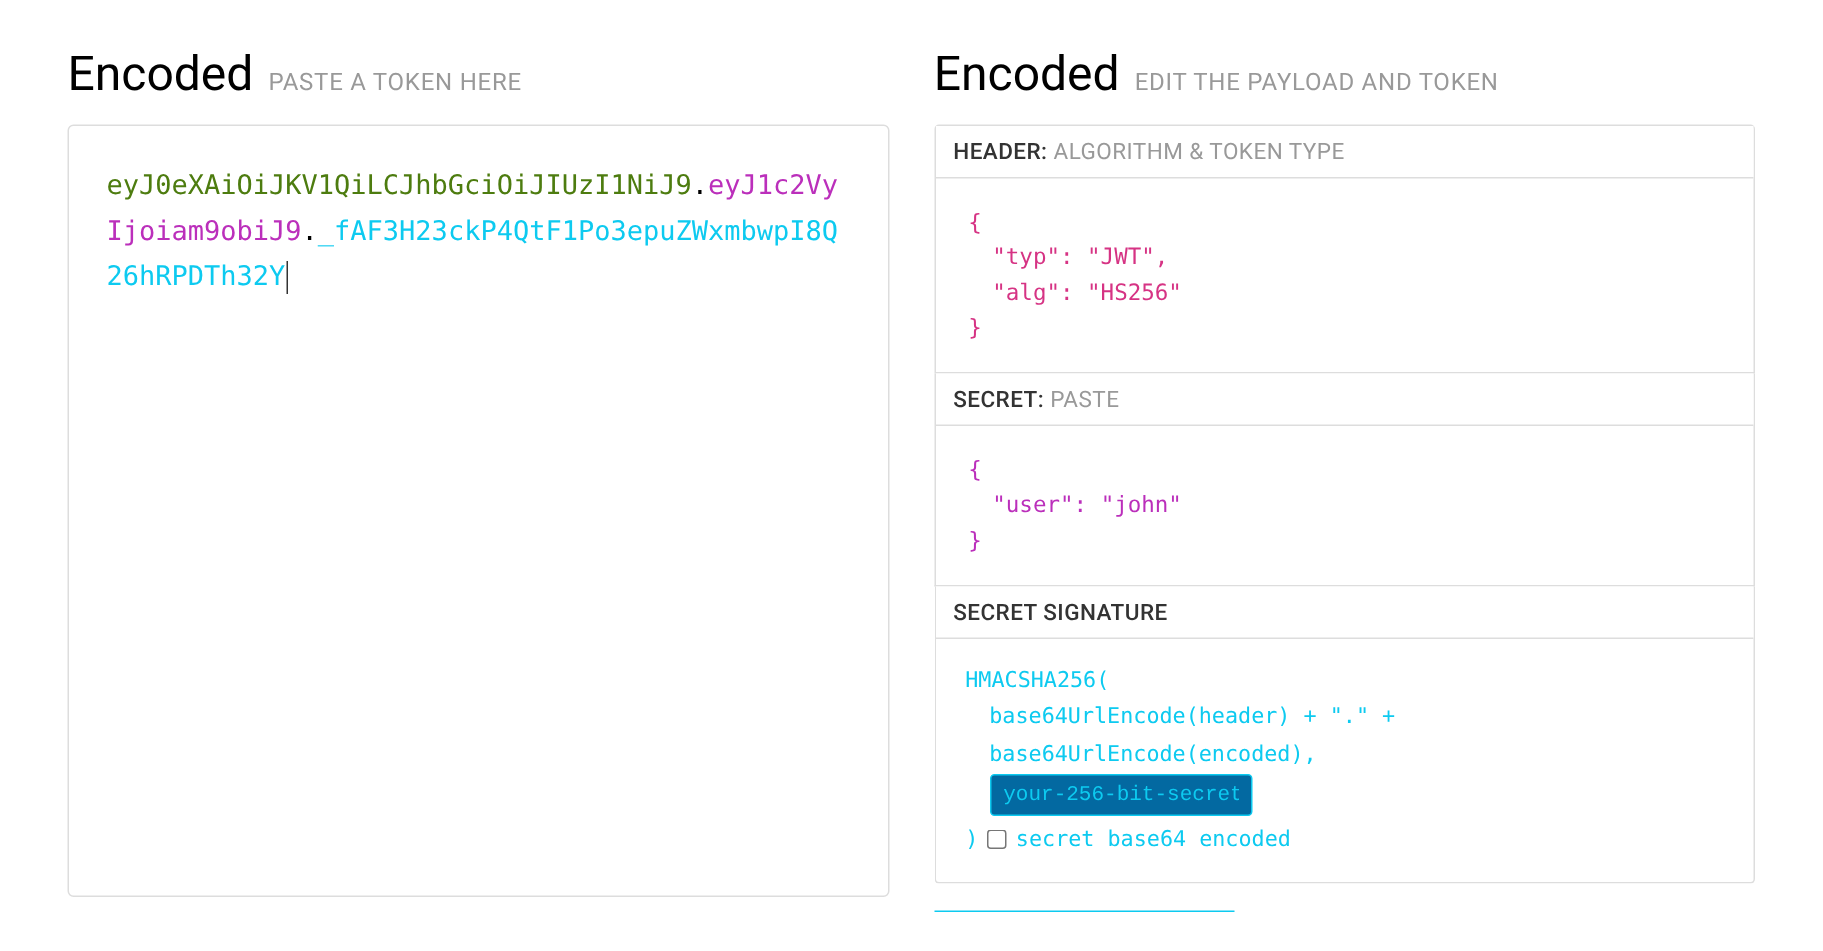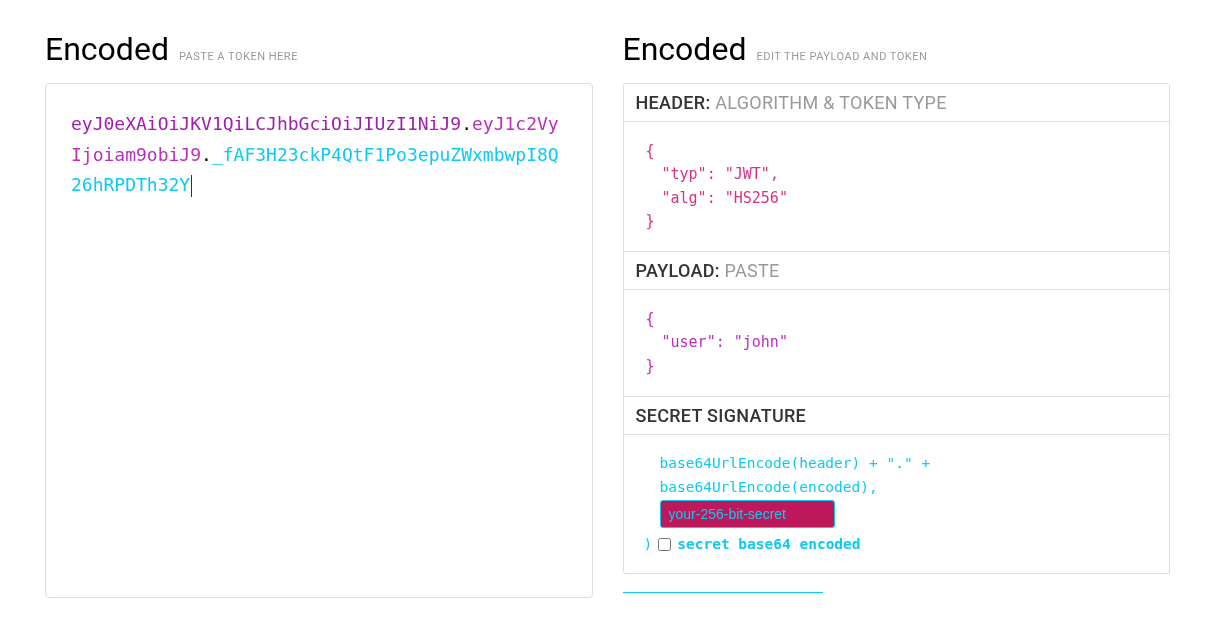--- a/index.html
+++ b/index.html
@@ -22,58 +22,58 @@
     .col-title {
       font-size: 32px;
       font-weight: 400;
       color: #000;
       margin-bottom: 15px;
       display: flex;
       align-items: baseline;
       gap: 10px;
     }
     .col-subtitle {
-      font-size: 11px;
+      font-size: 16px;
       font-weight: 400;
       color: #999;
       letter-spacing: 0.5px;
     }
     .encoded-box {
       border: 1px solid #ddd;
       border-radius: 4px;
       padding: 25px;
       min-height: 515px;
       font-family: "Consolas", "Monaco", monospace;
       font-size: 18px;
       line-height: 1.7;
       word-break: break-all;
       overflow-wrap: break-word;
     }
-    .token-header { color: #a21caf; }
+    .token-header { color: #4d7c0f; }
     .token-payload { color: #bb2fbb; }
     .token-signature { color: #0dcaf0; }
     .token-dot { color: #000; }
     .cursor {
       display: inline-block;
       width: 1px;
       height: 22px;
       background: #333;
       vertical-align: middle;
       margin-left: 1px;
     }
     .decoded-panel {
       border: 1px solid #ddd;
       border-radius: 3px;
       margin-bottom: 0;
     }
     .panel-header {
       background: #fff;
       border-bottom: 1px solid #ddd;
       padding: 8px 12px;
-      font-size: 18px;
+      font-size: 15px;
       letter-spacing: 0.3px;
     }
     .panel-header .label { color: #333; font-weight: 500; }
     .panel-header .sub { color: #999; font-weight: 400; }
     .panel-body {
       padding: 18px 22px;
       font-family: "Consolas", "Monaco", monospace;
       font-size: 15px;
       line-height: 1.55;
     }
@@ -88,38 +88,38 @@
     .payload-colors .json-string { color: #bb2fbb; }
     .sig-body {
       padding: 16px 20px;
       font-family: "Consolas", "Monaco", monospace;
       font-size: 14.5px;
       line-height: 1.7;
       color: #0dcaf0;
     }
     .sig-indent { display: inline-block; width: 16px; }
     .secret-input {
-      font-family: Liberation Sans, sans-serif;
+      font-family: Liberation Mono, monospace;
       font-size: 14px;
       padding: 5px 8px;
       border: 1px solid #0dcaf0;
       border-radius: 3px;
-      background: #be185d;
+      background: #0369a1;
       color: #0dcaf0;
       width: 175px;
     }
     .secret-row {
       margin-top: 4px;
       display: flex;
       align-items: center;
       gap: 6px;
     }
     .secret-label {
       color: #0dcaf0;
-      font-weight: 700;
+      font-weight: 400;
     }
     .decoded-stack > .decoded-panel + .decoded-panel {
       border-top: none;
     }
     .decoded-stack .decoded-panel { border-radius: 0; }
     .decoded-stack .decoded-panel:first-child { border-top-left-radius: 3px; border-top-right-radius: 3px; }
     .decoded-stack .decoded-panel:last-child { border-bottom-left-radius: 3px; border-bottom-right-radius: 3px; }
     .hr-blue {
       margin: 18px 0 0 0;
       border: none;
@@ -160,37 +160,38 @@
           <div id="header-rows">
               <div><span class="json-indent"></span><span class="json-key">"typ"</span><span class="json-colon">: </span><span class="json-string">"JWT"</span><span class="json-colon">,</span></div>
               <div><span class="json-indent"></span><span class="json-key">"alg"</span><span class="json-colon">: </span><span class="json-string">"HS256"</span><span class="json-colon"></span></div>
             </div>
           <div><span class="json-brace">}</span></div>
         </div>
       </div>
 
       <div class="decoded-panel">
         <div class="panel-header">
-          <span class="label">PAYLOAD:</span>
+          <span class="label">SECRET:</span>
           <span class="sub">PASTE</span>
         </div>
         <div class="panel-body payload-colors">
           <div><span class="json-brace">{</span></div>
           <div id="payload-rows">
               <div><span class="json-indent"></span><span class="json-key">"user"</span><span class="json-colon">: </span><span class="json-string">"john"</span><span class="json-colon"></span></div>
             </div>
           <div><span class="json-brace">}</span></div>
         </div>
       </div>
 
       <div class="decoded-panel">
         <div class="panel-header">
           <span class="label">SECRET SIGNATURE</span>
         </div>
         <div class="sig-body">
+          <div>HMACSHA256(</div>
           <div><span class="sig-indent"></span><span>base64UrlEncode(header) + "." +</span></div>
           <div><span class="sig-indent"></span><span>base64UrlEncode(encoded),</span></div>
           <div><span class="sig-indent"></span><input type="text" class="secret-input" value="your-256-bit-secret" style=""></div>
           <div class="secret-row">
             <span>)</span>
             <input type="checkbox" style="">
             <span class="secret-label">secret base64 encoded</span>
           </div>
         </div>
       </div>

